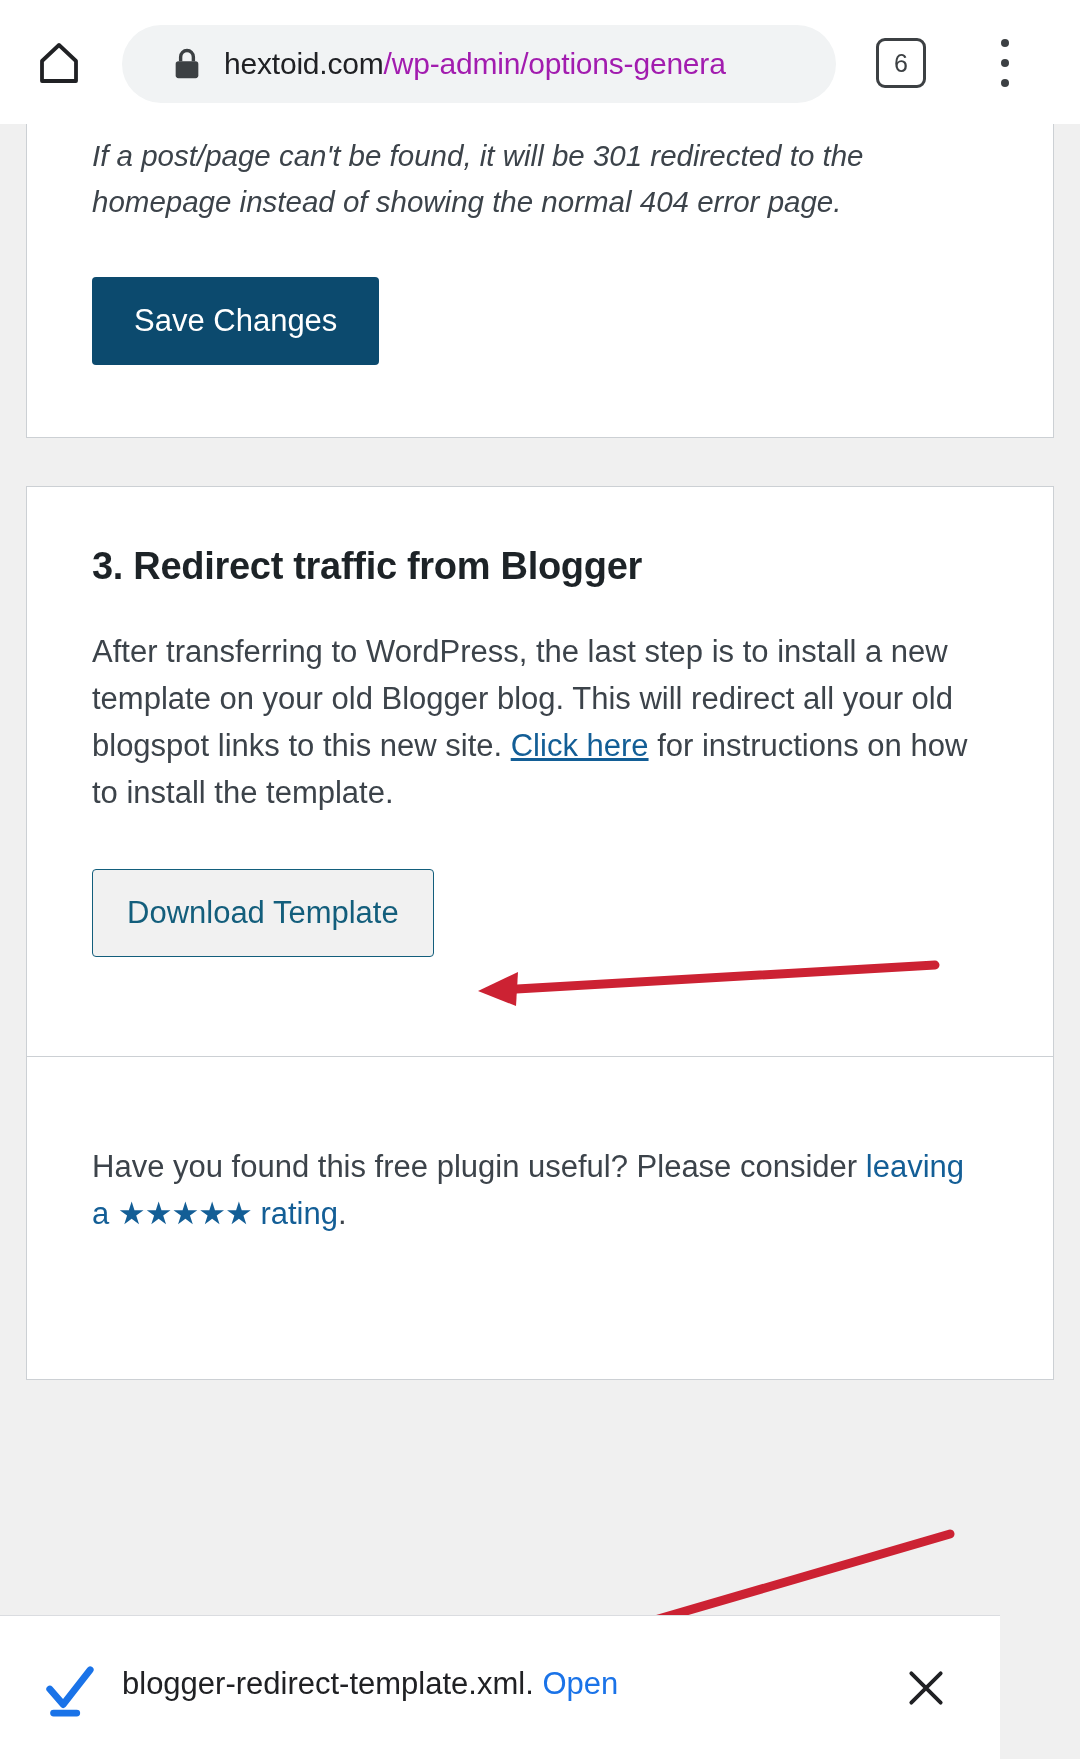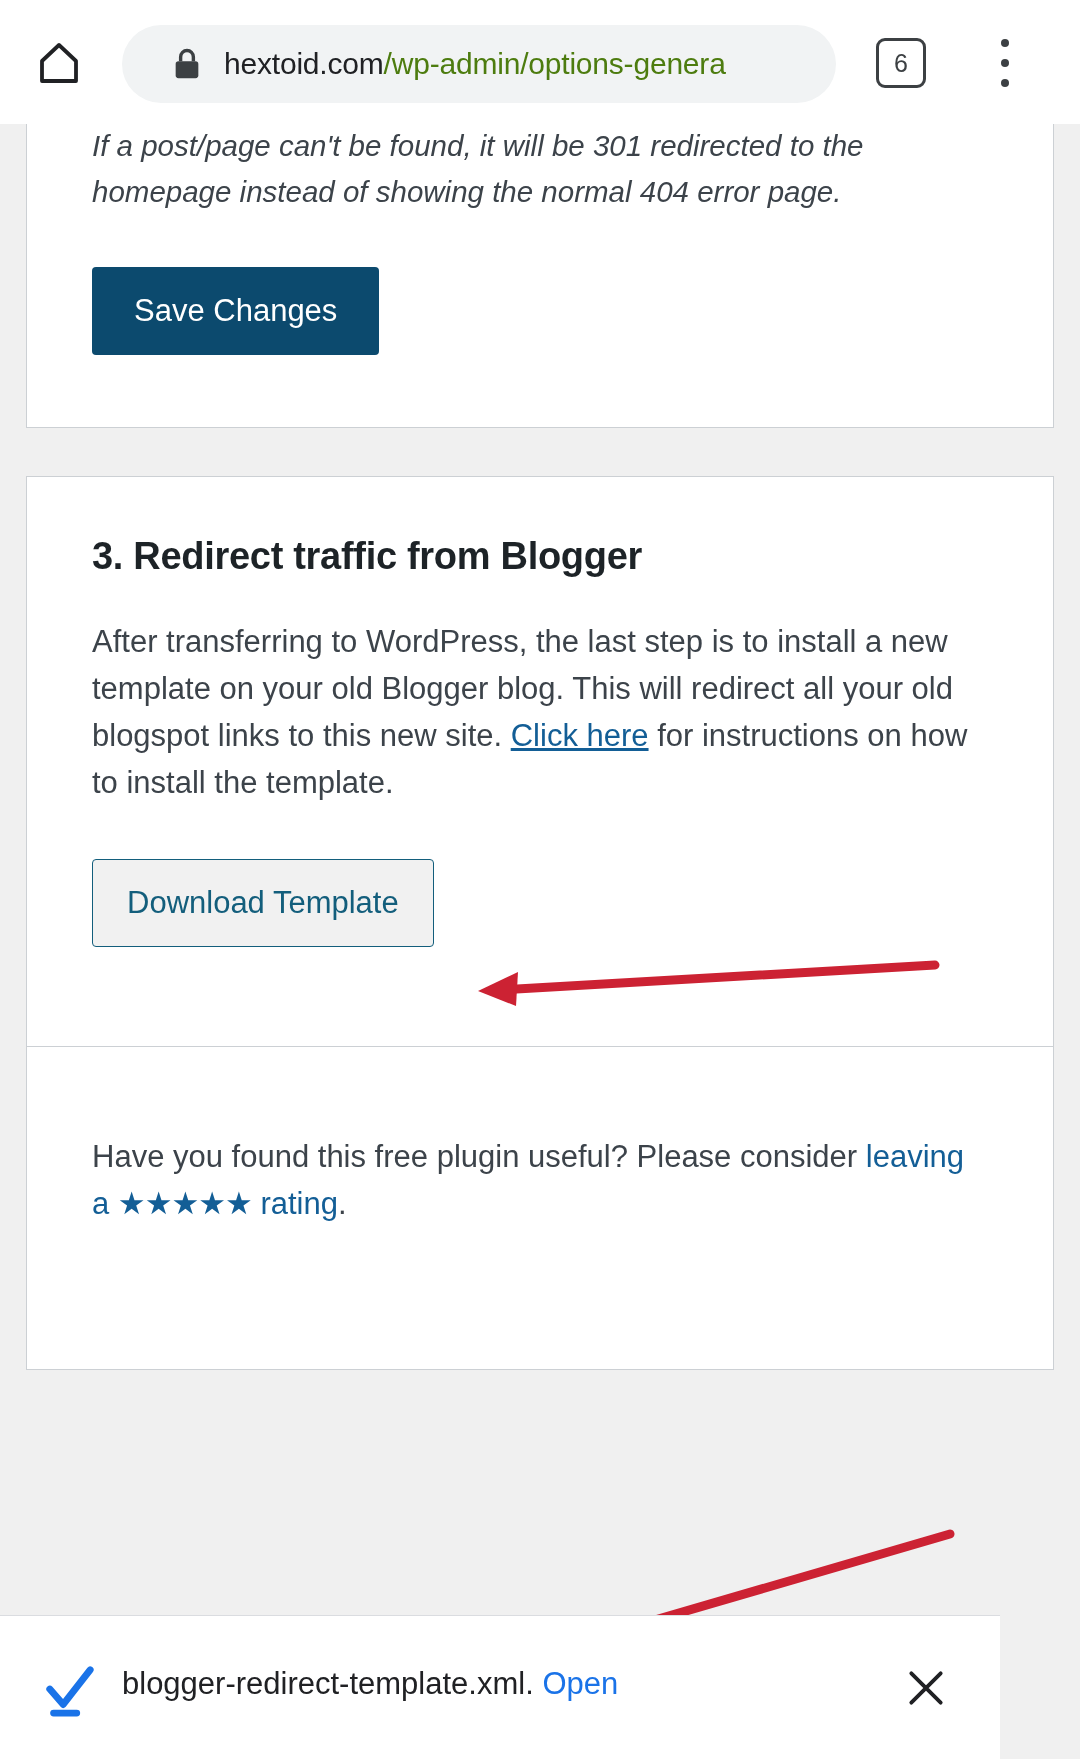--- a/index.html
+++ b/index.html
@@ -34,21 +34,21 @@
     padding-left: 50px;
     overflow: hidden;
   }
   .lock-ico { flex: 0 0 auto; margin-right: 22px; display:flex; align-items:center;}
   .url-text {
     font-size: 30px;
     color: #202124;
     white-space: nowrap;
     letter-spacing: -0.2px;
   }
-  .url-text .dim { color: #4d7c0f; }
+  .url-text .dim { color: #a21caf; }
   .tabcount {
     position: absolute; left: 876px; top: 38px;
     width: 50px; height: 50px;
     border: 3.5px solid #3c4043;
     border-radius: 9px;
     display: flex; align-items: center; justify-content: center;
     font-size: 25px; font-weight: 500; color: #3c4043;
   }
   .kebab {
     position: absolute; left: 985px; top: 36px;
@@ -62,21 +62,21 @@
   .viewport {
     position: absolute; top: 124px; left: 0;
     width: 1080px; height: 1491px;
     background: #f0f0f0;
     overflow: hidden;
   }
 
   .card {
     background: #ffffff;
     border: 1px solid #ccd0d4;
-    margin: 2px 26px;
+    margin: 12px 26px;
   }
   .card-inner { padding: 0 65px; }
 
   .italic-note {
     font-style: italic;
     font-size: 29.5px;
     line-height: 46px;
     color: #3c434a;
   }
 

